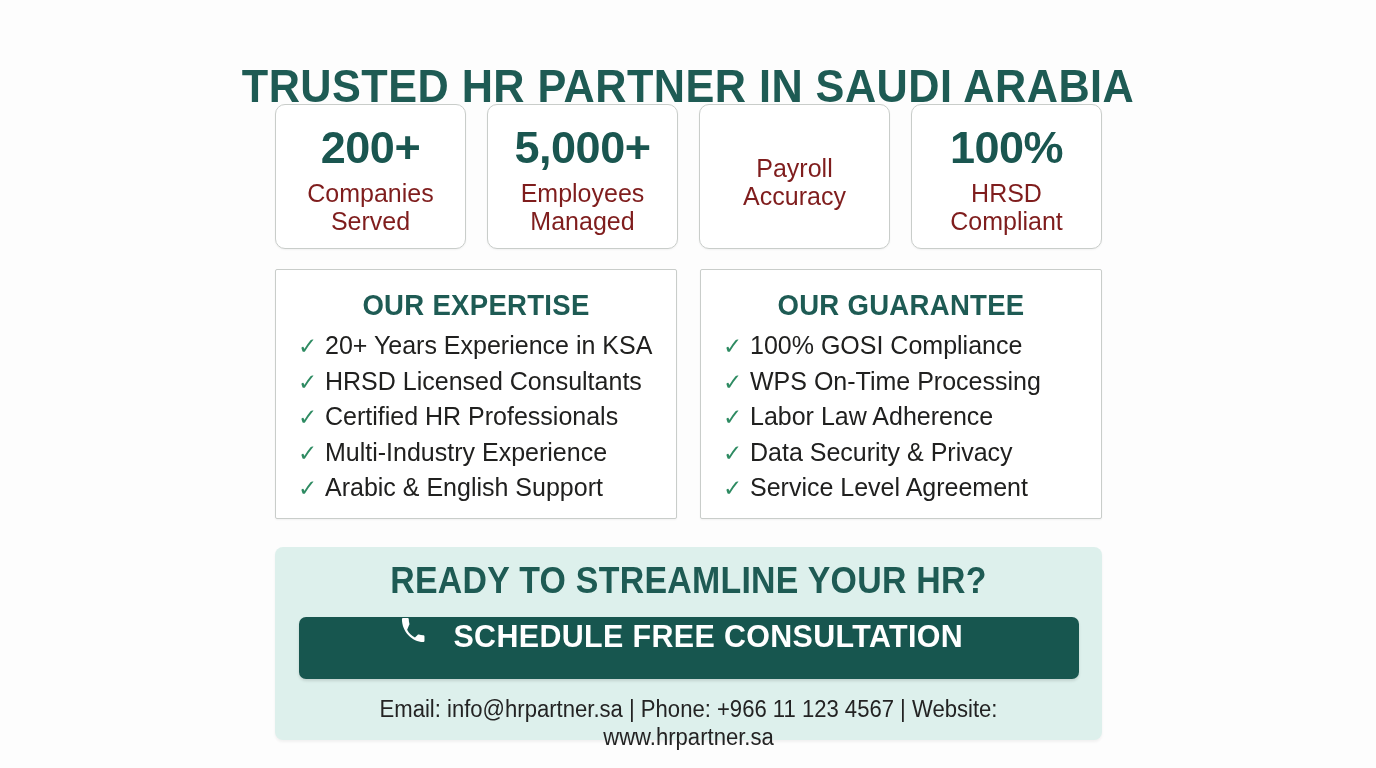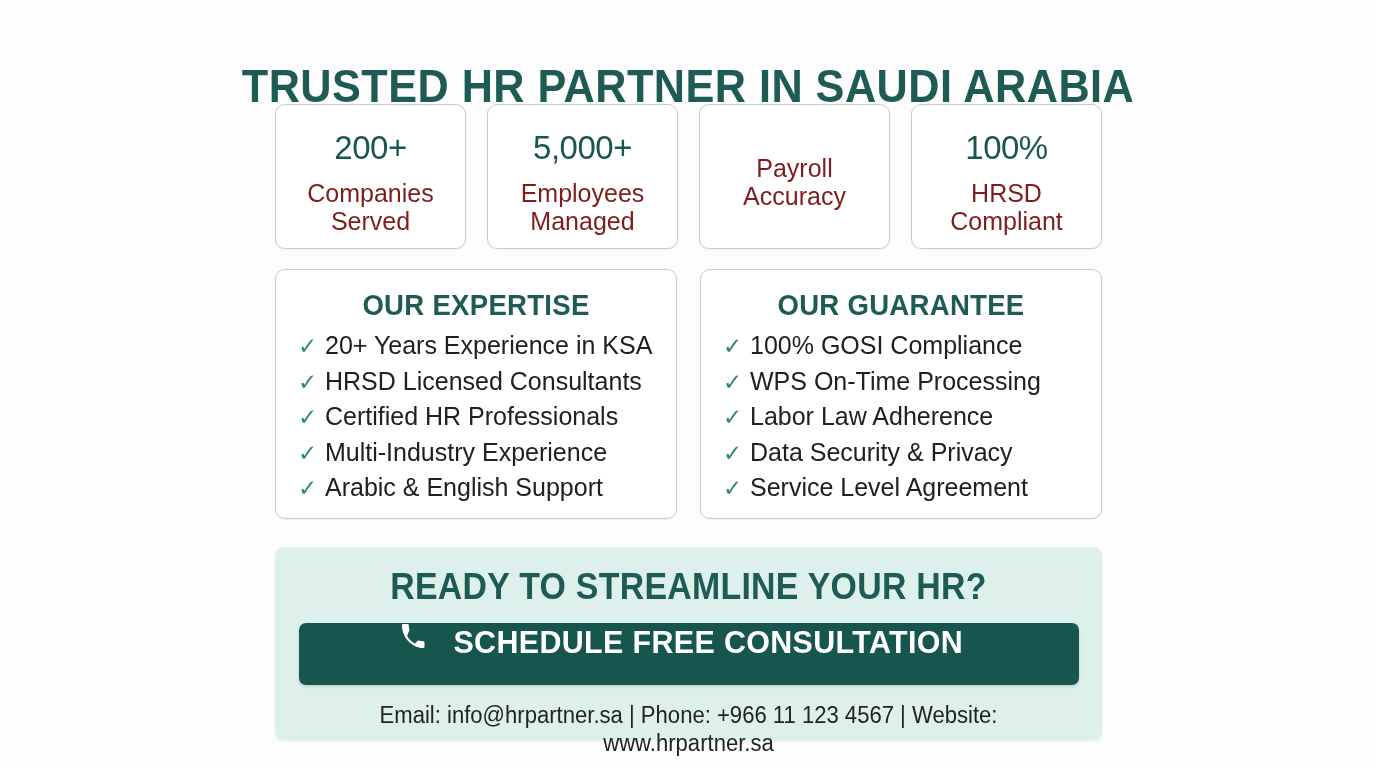--- a/index.html
+++ b/index.html
@@ -57,23 +57,23 @@
     border: 1px solid #c9cdca;
     border-radius: 10px;
     box-shadow: 0 1px 2px rgba(0,0,0,0.05);
     display: flex;
     flex-direction: column;
     align-items: center;
     justify-content: center;
     padding-top: 4px;
   }
   .stat-value {
-    font-size: 33px;
+    font-size: 45px;
     line-height: 50px;
-    font-weight: 400;
+    font-weight: 700;
     color: #1a5650;
     letter-spacing: -0.5px;
   }
   .stat-label {
     margin-top: 6px;
     font-size: 25px;
     line-height: 28px;
     font-weight: 300;
     color: #7f1d1d;
     text-align: center;
@@ -88,21 +88,21 @@
     height: 250px;
     display: flex;
     justify-content: space-between;
   }
   .panel {
     width: 402px;
     height: 250px;
     box-sizing: border-box;
     background: #ffffff;
     border: 1px solid #c9cdca;
-    border-radius: 10px;
+    border-radius: 2px;
     box-shadow: 0 1px 2px rgba(0,0,0,0.05);
     padding: 18px 0 0 0;
   }
   .panel-title {
     text-align: center;
     font-size: 29px;
     line-height: 34px;
     font-weight: 700;
     color: #1e5b54;
     letter-spacing: 0.3px;
@@ -135,21 +135,21 @@
   .cta {
     position: absolute;
     left: 275px;
     top: 547px;
     width: 827px;
     height: 193px;
     box-sizing: border-box;
     background: #ddf0ec;
     border-radius: 8px;
     box-shadow: 0 2px 3px rgba(0,0,0,0.05);
-    padding-top: 18px;
+    padding-top: 12px;
   }
   .cta-title {
     text-align: center;
     font-size: 36px;
     line-height: 44px;
     font-weight: 700;
     color: #1e5b54;
     letter-spacing: 0.3px;
     font-family: "Liberation Sans Narrow", "Liberation Sans", sans-serif;
     transform: scaleX(0.94);

